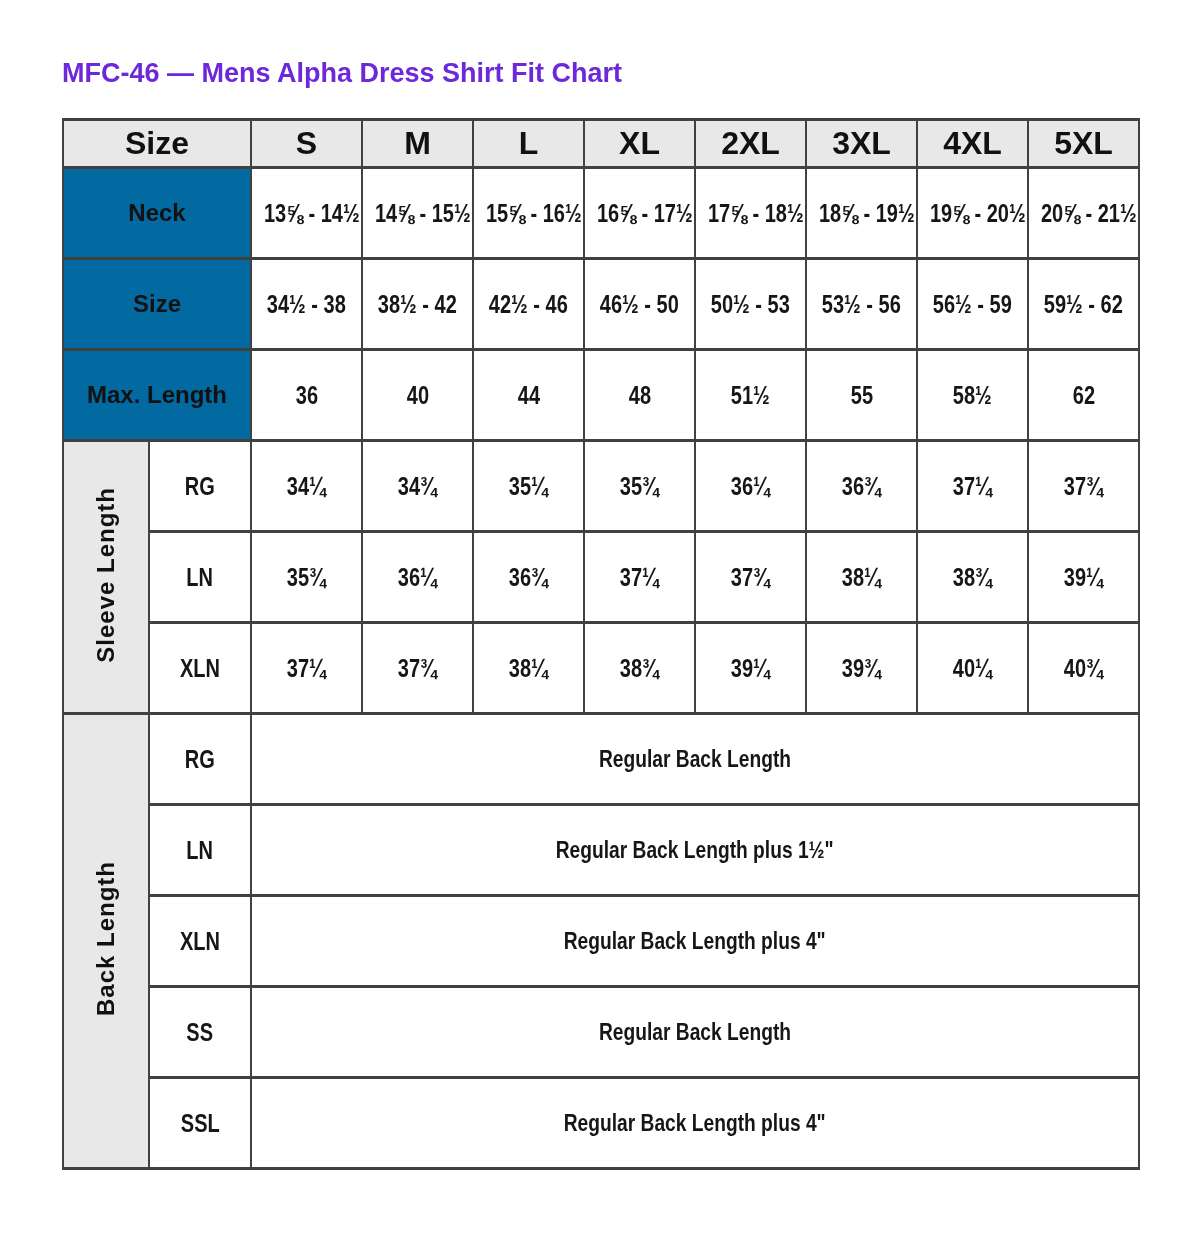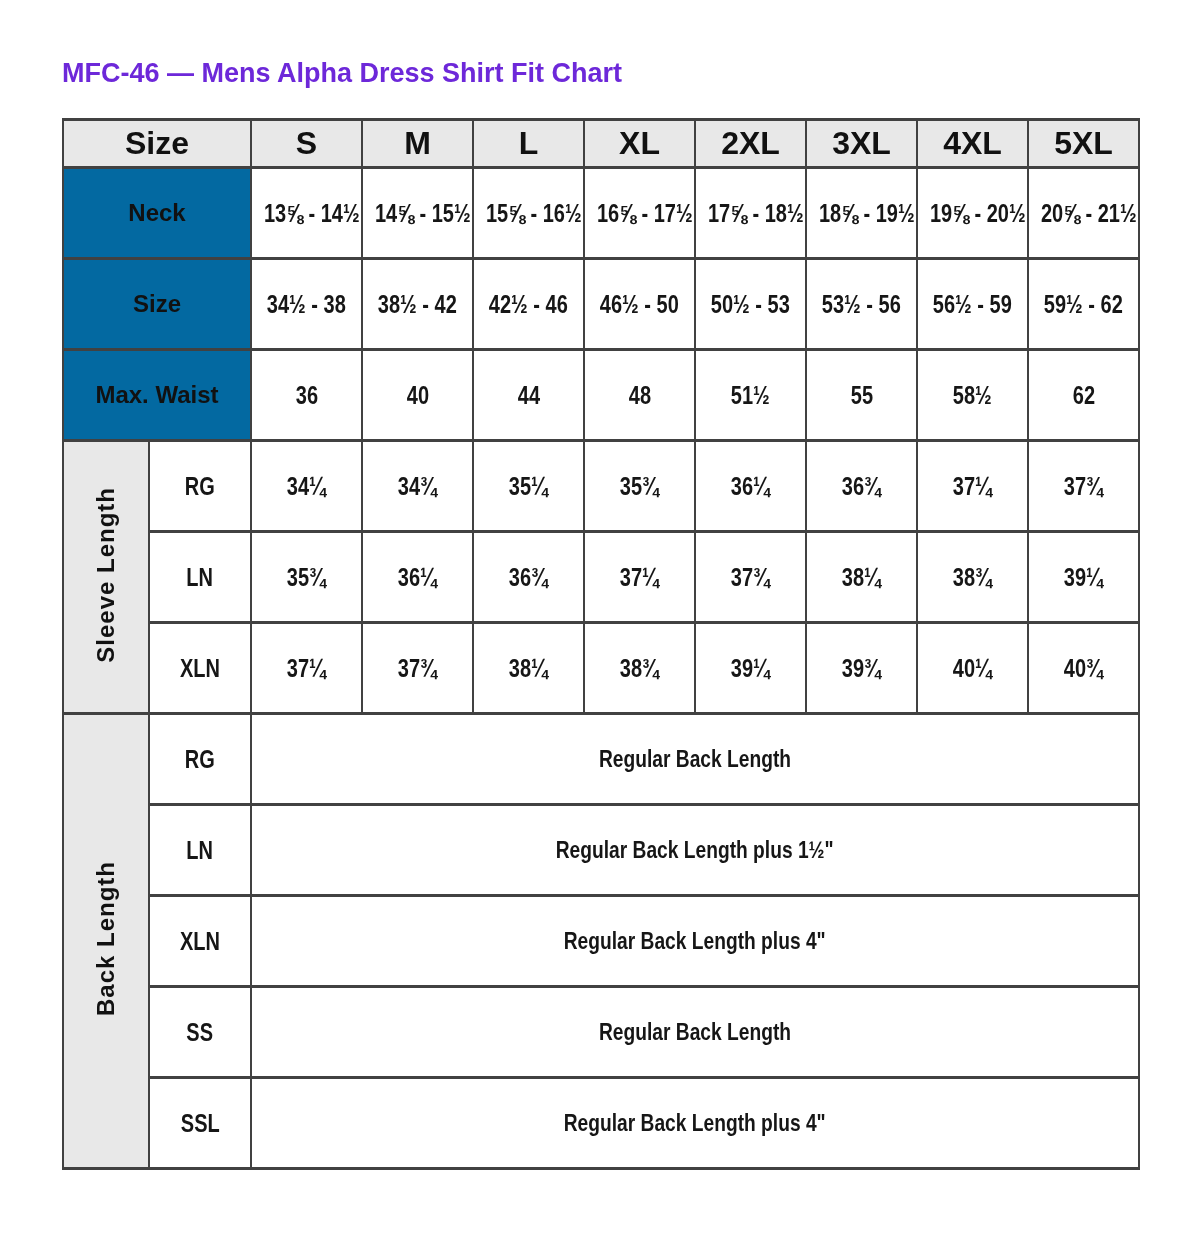--- a/index.html
+++ b/index.html
@@ -114,21 +114,21 @@
       <td class="v"><span class="cond">38½ - 42</span></td>
       <td class="v"><span class="cond">42½ - 46</span></td>
       <td class="v"><span class="cond">46½ - 50</span></td>
       <td class="v"><span class="cond">50½ - 53</span></td>
       <td class="v"><span class="cond">53½ - 56</span></td>
       <td class="v"><span class="cond">56½ - 59</span></td>
       <td class="v"><span class="cond">59½ - 62</span></td>
     </tr>
 
     <tr>
-      <td class="lbl" colspan="2"><span>Max. Waist</span></td>
+      <td class="lbl" colspan="2"><span>Max. Length</span></td>
       <td class="v"><span class="cond">36</span></td>
       <td class="v"><span class="cond">40</span></td>
       <td class="v"><span class="cond">44</span></td>
       <td class="v"><span class="cond">48</span></td>
       <td class="v"><span class="cond">51½</span></td>
       <td class="v"><span class="cond">55</span></td>
       <td class="v"><span class="cond">58½</span></td>
       <td class="v"><span class="cond">62</span></td>
     </tr>
 

